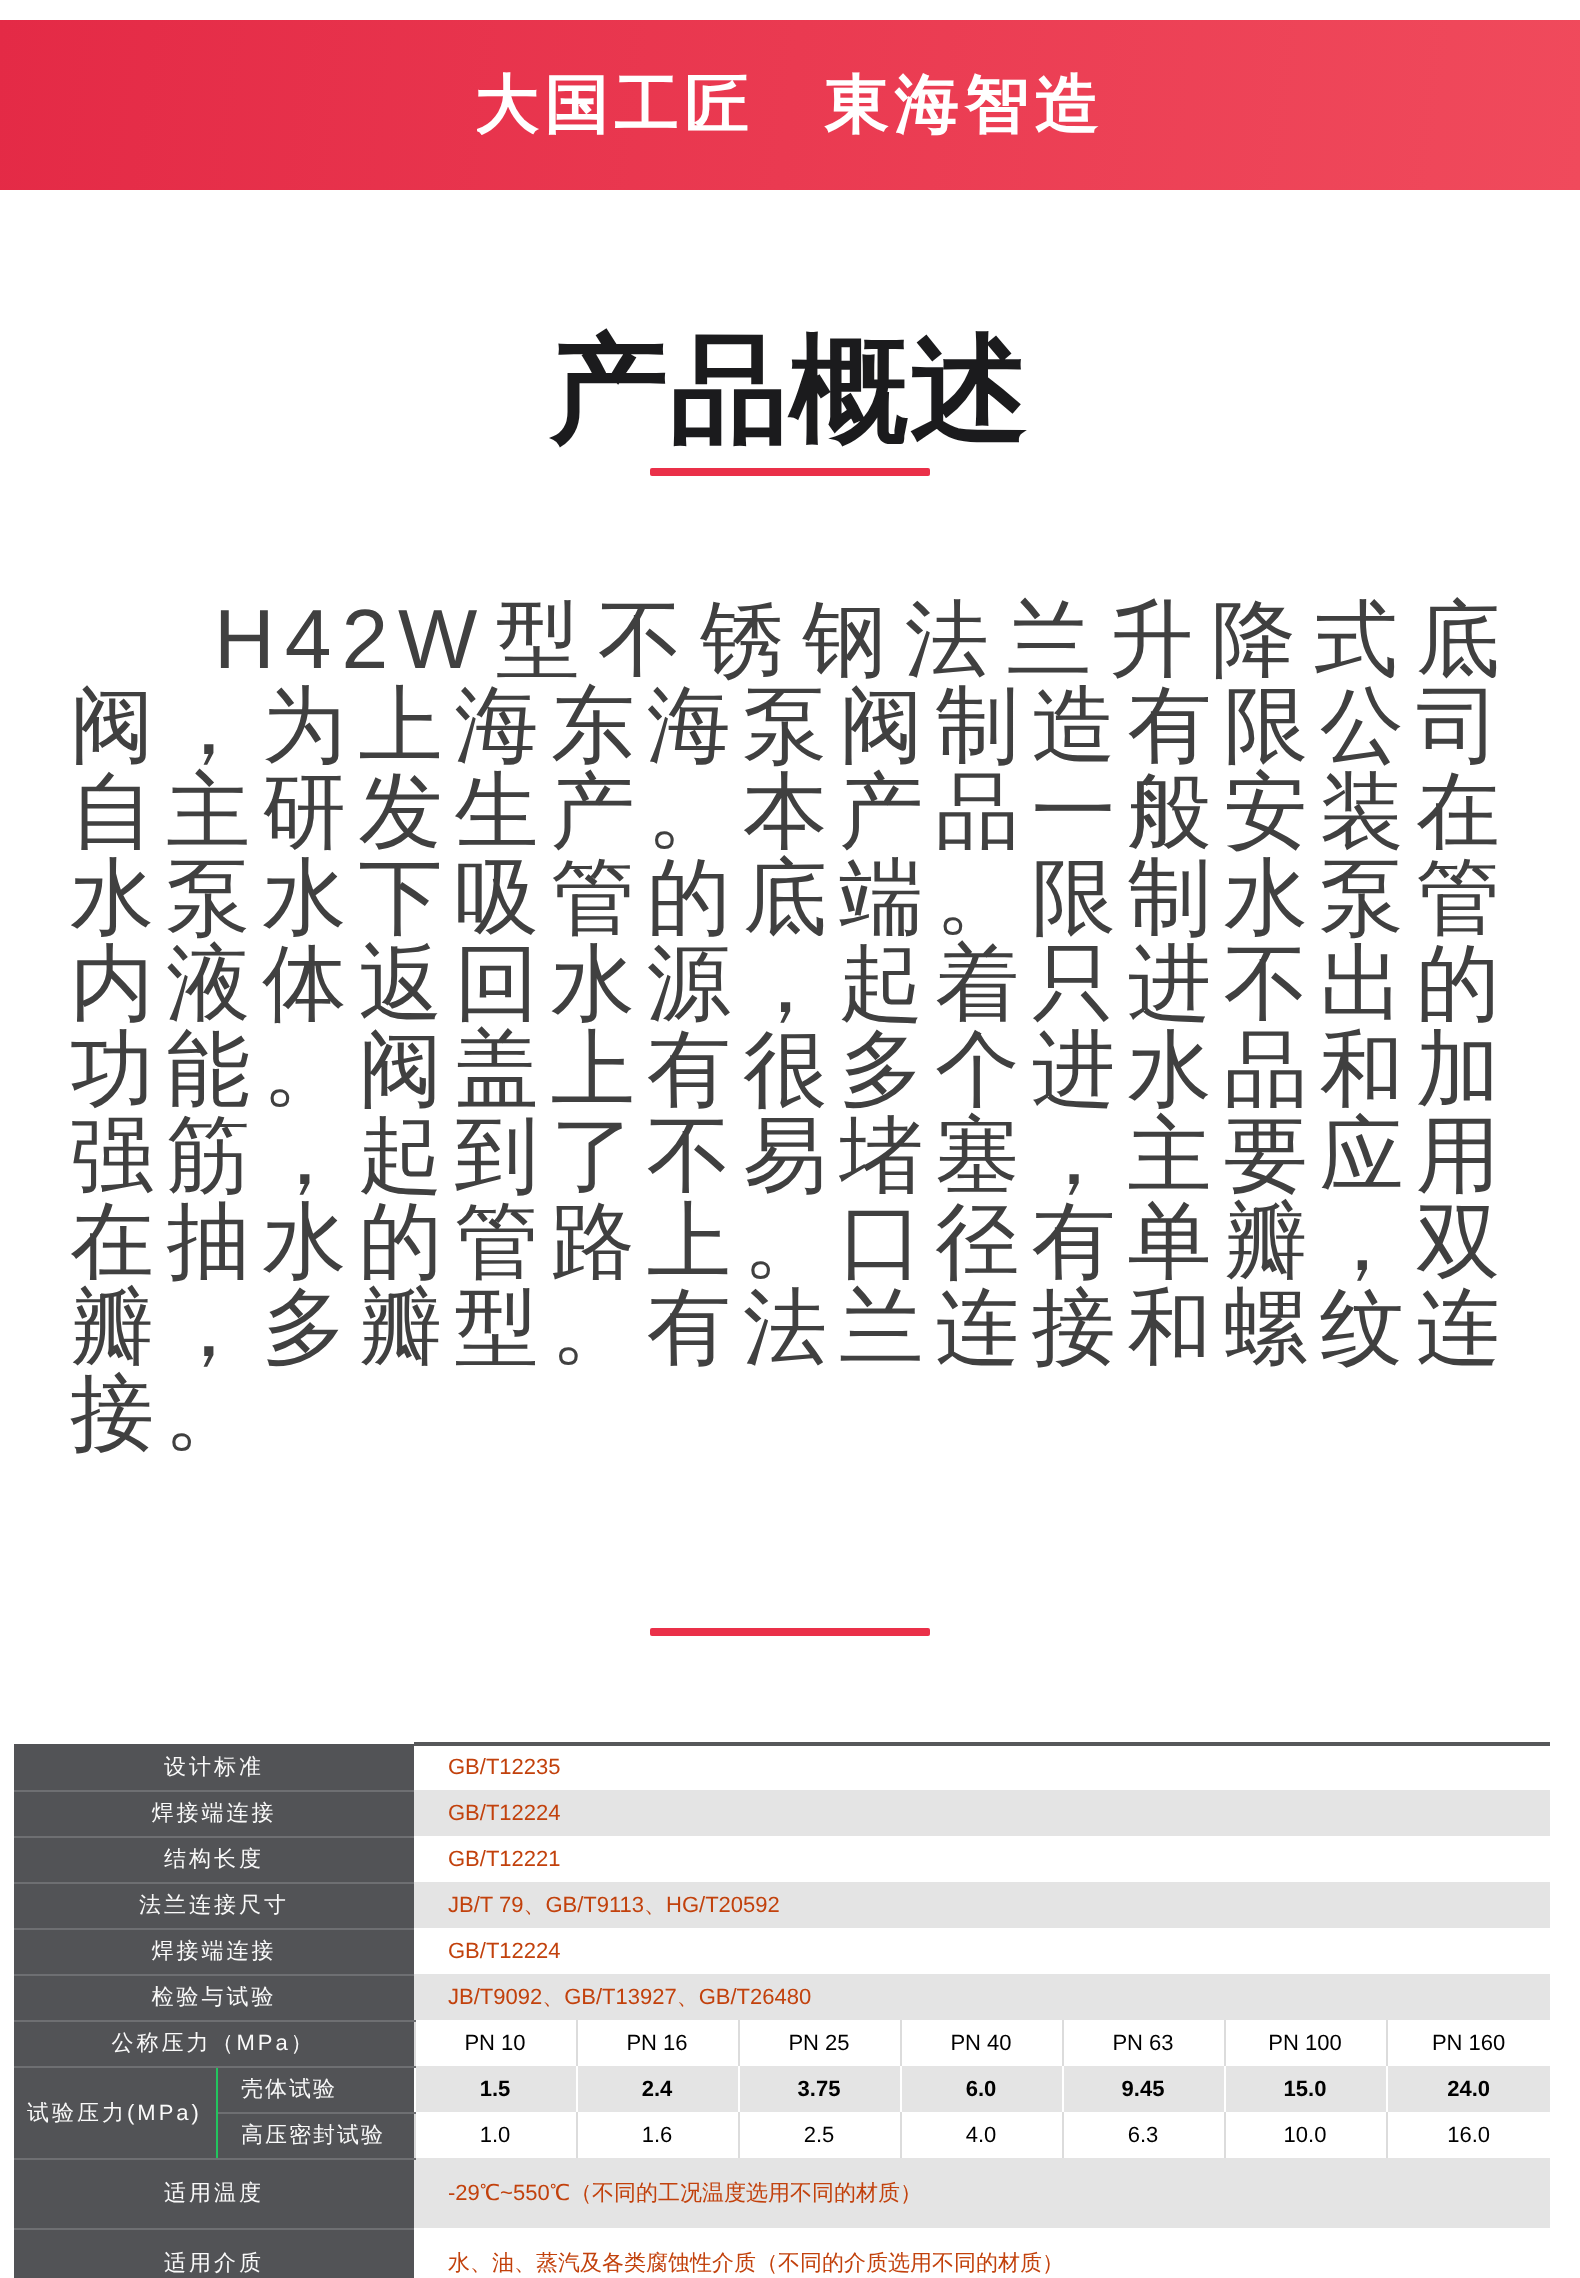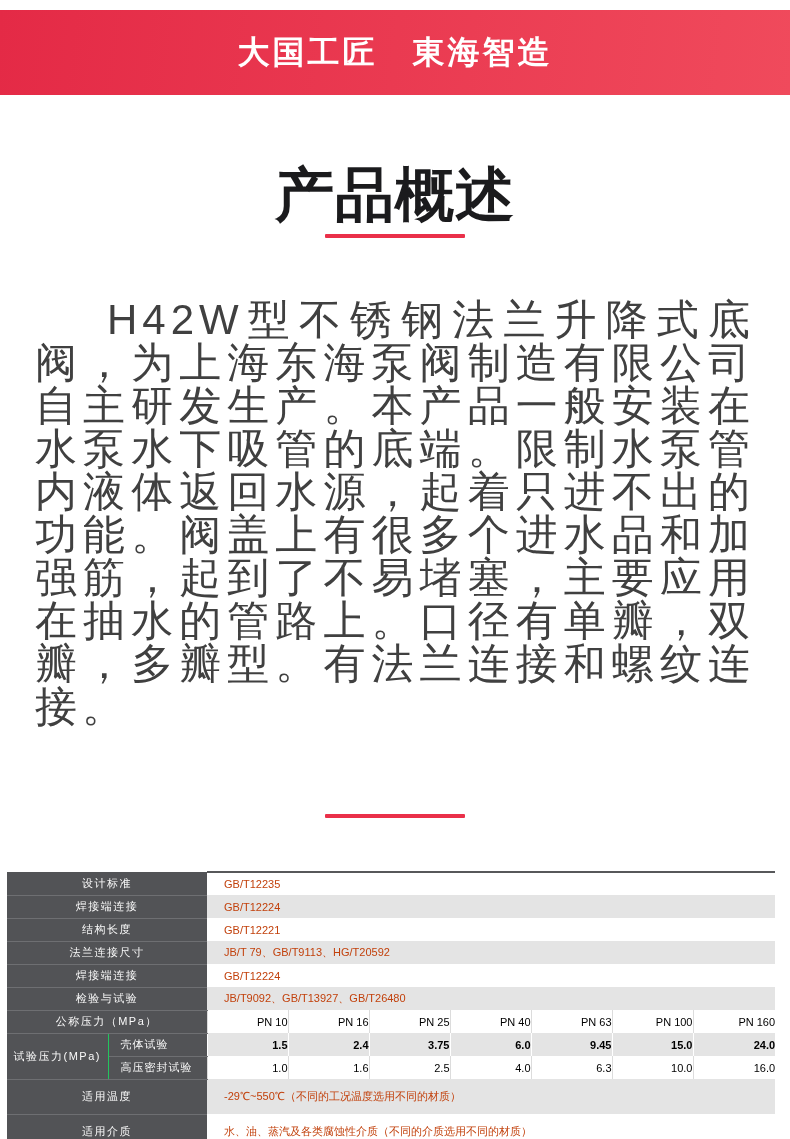--- a/index.html
+++ b/index.html
@@ -53,21 +53,21 @@
     background: #525356; color: #fafafa; text-align: center;
     letter-spacing: 1.5px; border-bottom: 1px solid #6e6f72;
   }
   tr:last-child td.lbl { border-bottom: none; }
   td.lbl.main { border-right: 1px solid #22c55e; }
   td.lbl.sub  { text-align: left; padding-left: 12px; letter-spacing: 1px; font-family: Liberation Serif, serif; }
 
   td.val {
     color: #c2410c; text-align: left; padding-left: 17px;
   }
-  td.num { text-align: right; padding-left: 0; }
+  td.num { text-align: center; padding-left: 0; }
 
   tr.r-white td.val, tr.r-white td.num { background: #ffffff; }
   tr.r-gray  td.val, tr.r-gray  td.num { background: #e4e4e4; }
   tr.r-white td.num { border-left: 1px solid #dcdcdc; }
   tr.r-gray  td.num { border-left: 1px solid #ffffff; font-weight: bold; }
 
   td.first-val { border-top: 2px solid #57585a; }
   tr.last-row td { border-bottom: 1px solid #14b8a6; }
 </style>
 </head>

